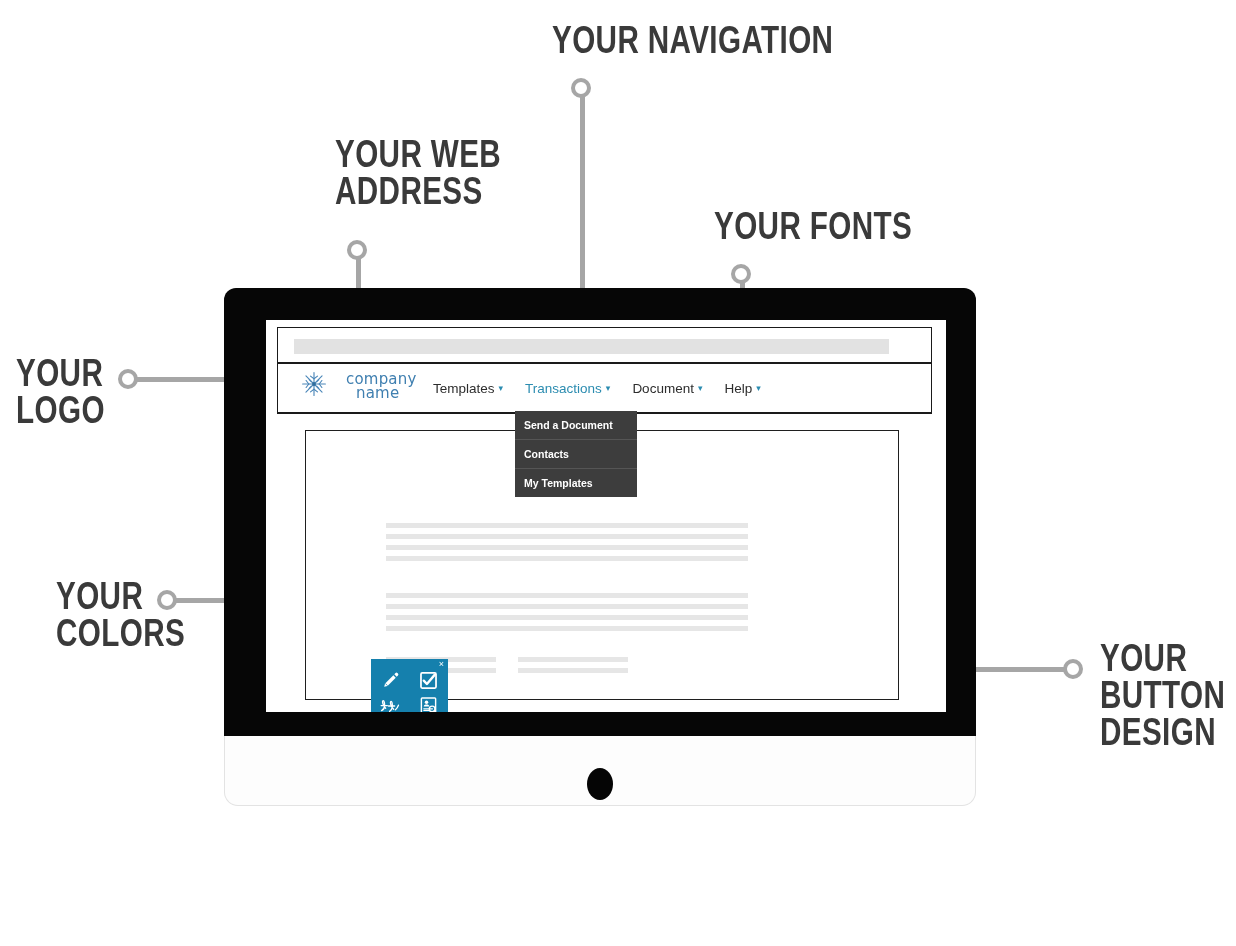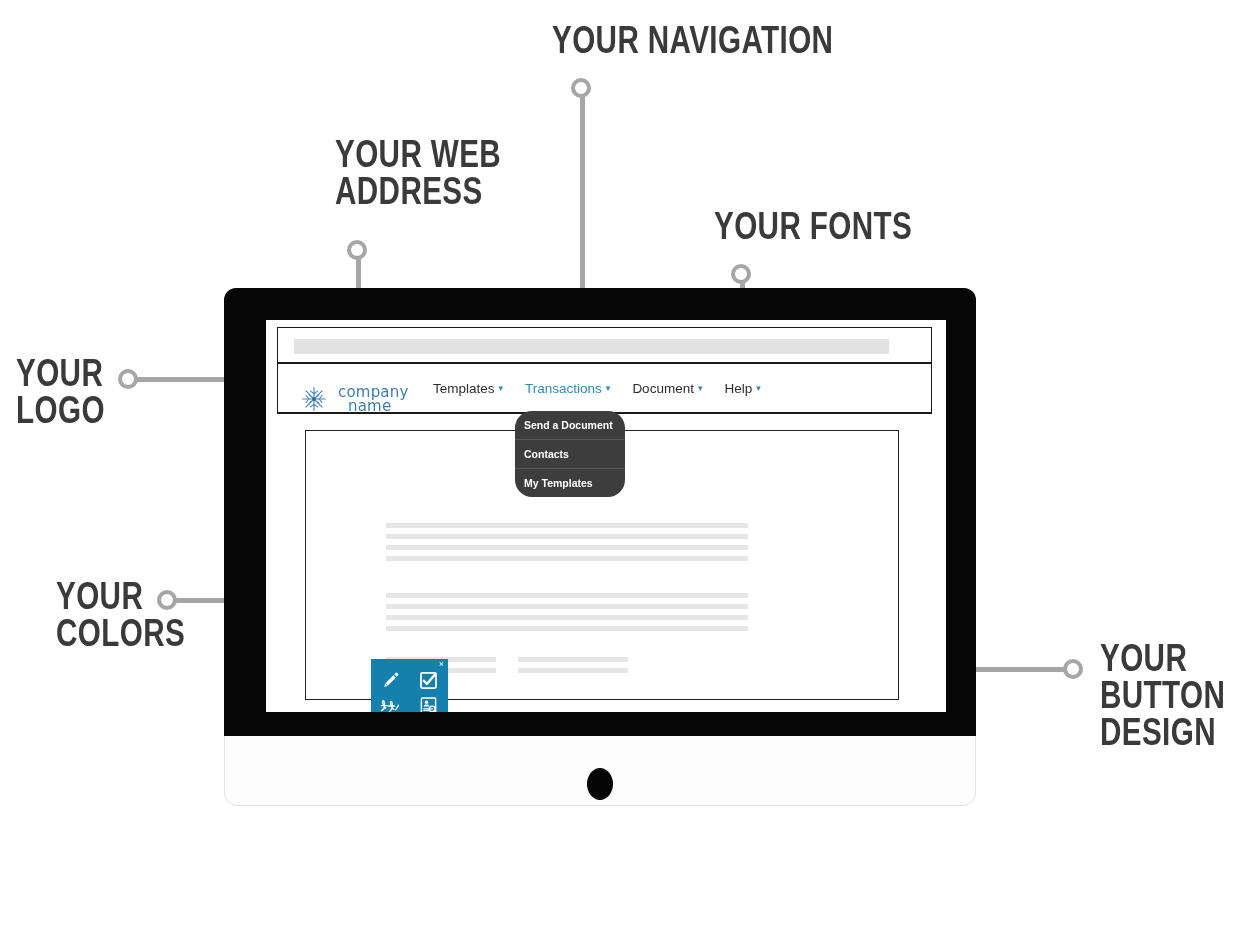--- a/index.html
+++ b/index.html
@@ -110,22 +110,22 @@
   .site-header {
     position: absolute; left: 11px; top: 44px;
     width: 655px; height: 50px;
     background: #ffffff;
     border-left: 1px solid #1a1a1a;
     border-right: 1px solid #1a1a1a;
     border-bottom: 2px solid #1a1a1a;
     display: flex; align-items: center;
   }
   .logo-wrap {
-    position: absolute; left: 22px; top: 19px;
-    display: flex; align-items: flex-end; gap: 10px;
+    position: absolute; left: 22px; top: 6px;
+    display: flex; align-items: flex-start; gap: 18px;
   }
   .logo-mark { width: 28px; height: 28px; flex: 0 0 auto; }
   .logo-text {
     font-family: "DejaVu Sans", sans-serif;
     font-size: 15px; line-height: 14px;
     color: #3f7fb0; letter-spacing: 0.2px;
     padding-top: 2px;
   }
   .logo-text .l2 { display: block; padding-left: 10px; }
 
@@ -137,24 +137,23 @@
     margin-right: 22px;
     white-space: nowrap;
     cursor: pointer;
   }
   .nav-item.active { color: #2b8cb0; }
   .caret { color: #2b8cb0; font-size: 9px; margin-left: 4px; display: inline-block; vertical-align: 2px; }
 
   
   .dropdown {
     position: absolute; left: 249px; top: 91px;
-    width: 110px;
+    width: 122px;
     background: #3d3d3d;
     z-index: 6;
-    border-radius: 17px;
   }
   .dd-item {
     color: #ffffff;
     font-family: "Liberation Sans", sans-serif;
     font-weight: bold;
     font-size: 10.5px;
     padding: 8px 10px 8px 9px;
     border-bottom: 1px solid #555555;
     cursor: pointer;
   }

